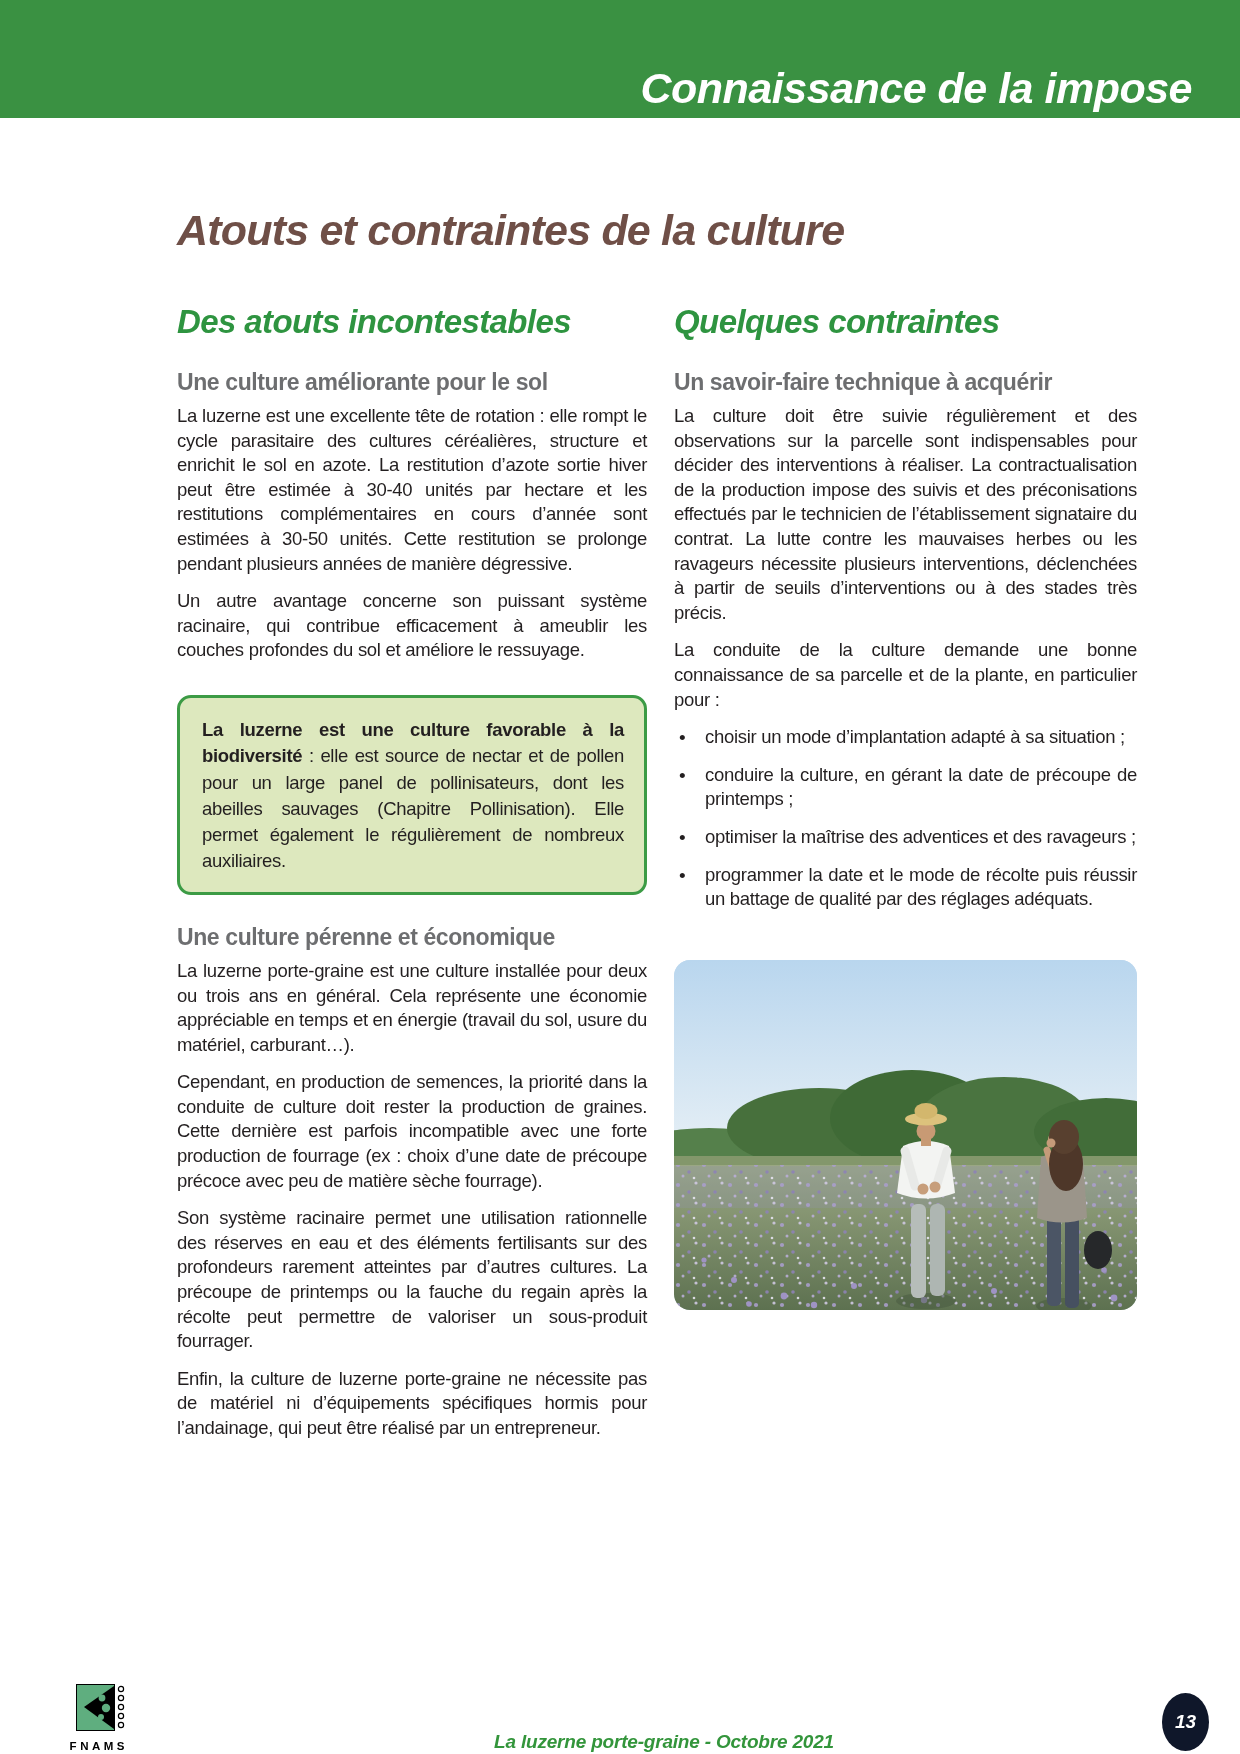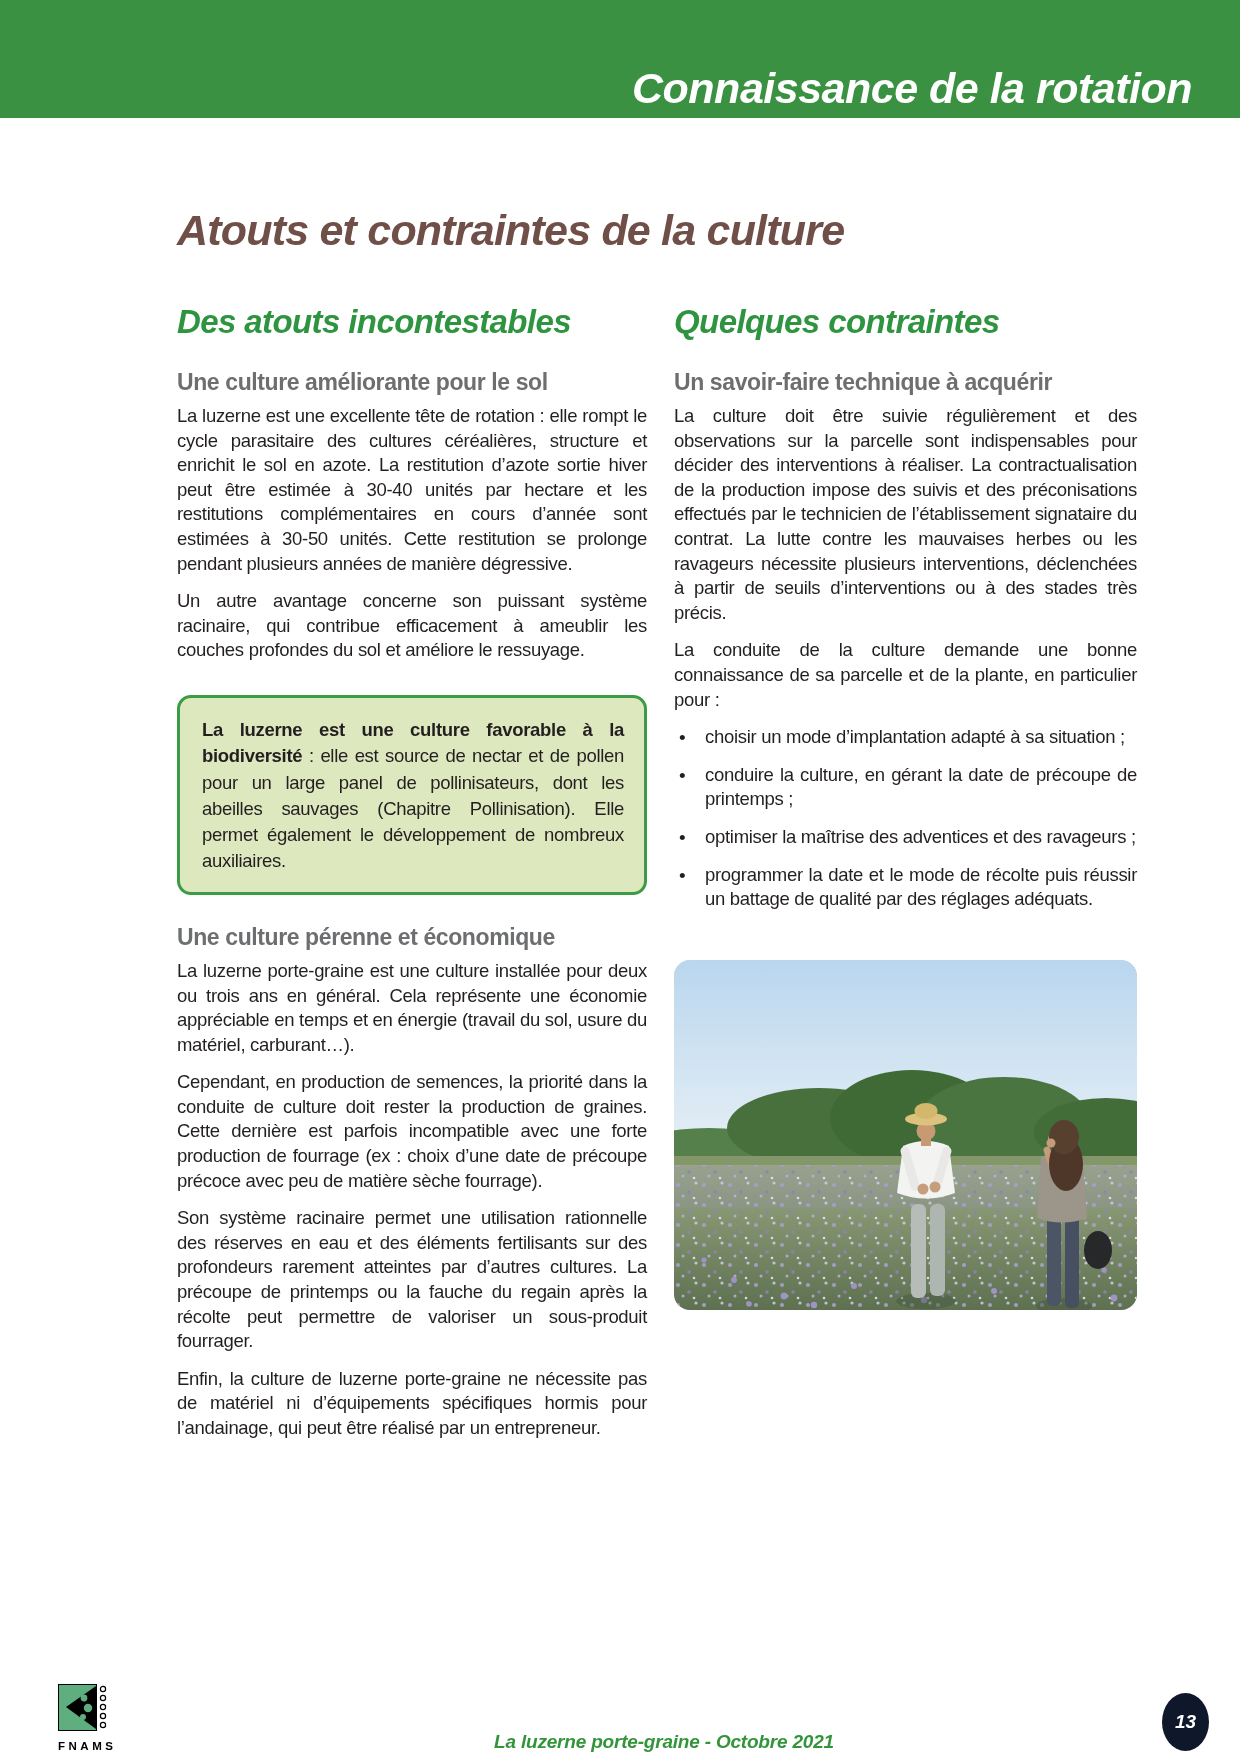--- a/index.html
+++ b/index.html
@@ -67,21 +67,21 @@
 
   
   .photo-wrap {
     width:463px; height:350px; margin-top:48px;
     border-radius:16px; overflow:hidden; background:#cfe0ee;
   }
   .photo-wrap svg { display:block; }
 
   
   .fnams {
-    position:absolute; left:58px; top:1684px; width:70px; text-align:left;
+    position:absolute; left:58px; top:1684px; width:70px; text-align:right;
   }
   .fnams-label {
     margin-top:3px; color:#000; font-size:11.5px; font-weight:bold;
     letter-spacing:3.5px; line-height:1;
   }
   .footer-caption {
     position:absolute; left:0; top:1731px; width:1240px; text-align:center;
     color:#33953b; font-size:19px; font-weight:bold; font-style:italic;
     letter-spacing:-0.2px;
     margin-left:44px;
@@ -90,37 +90,37 @@
     position:absolute; left:1162px; top:1693px; width:47px; height:58px;
     background:#0f172a; border-radius:50%;
     display:flex; align-items:center; justify-content:center;
     color:#ffffff; font-size:19px; font-weight:bold; font-style:italic;
   }
 </style>
 </head>
 <body>
 
 <div class="header-band">
-  <span class="kicker">Connaissance de la rotation</span>
+  <span class="kicker">Connaissance de la impose</span>
 </div>
 
 <div class="content">
   <h1 class="page-title">Atouts et contraintes de la culture</h1>
 
   <div class="cols">
 
     <div class="col-left">
       <h2 class="section-heading">Des atouts incontestables</h2>
 
       <h3 class="sub-heading">Une culture améliorante pour le sol</h3>
       <p class="body">La luzerne est une excellente tête de rotation : elle rompt le cycle parasitaire des cultures céréalières, structure et enrichit le sol en azote. La restitution d’azote sortie hiver peut être estimée à 30-40 unités par hectare et les restitutions complémentaires en cours d’année sont estimées à 30-50 unités. Cette restitution se prolonge pendant plusieurs années de manière dégressive.</p>
       <p class="body">Un autre avantage concerne son puissant système racinaire, qui contribue efficacement à ameublir les couches profondes du sol et améliore le ressuyage.</p>
 
       <div class="highlight-box">
-        <p><span class="lead">La luzerne est une culture favorable à la biodiversité</span><span> : elle est source de nectar et de pollen pour un large panel de pollinisateurs, dont les abeilles sauvages (Chapitre Pollinisation). Elle permet également le développement de nombreux auxiliaires.</span></p>
+        <p><span class="lead">La luzerne est une culture favorable à la biodiversité</span><span> : elle est source de nectar et de pollen pour un large panel de pollinisateurs, dont les abeilles sauvages (Chapitre Pollinisation). Elle permet également le régulièrement de nombreux auxiliaires.</span></p>
       </div>
 
       <h3 class="sub-heading spaced">Une culture pérenne et économique</h3>
       <p class="body">La luzerne porte-graine est une culture installée pour deux ou trois ans en général. Cela représente une économie appréciable en temps et en énergie (travail du sol, usure du matériel, carburant…).</p>
       <p class="body">Cependant, en production de semences, la priorité dans la conduite de culture doit rester la production de graines. Cette dernière est parfois incompatible avec une forte production de fourrage (ex : choix d’une date de précoupe précoce avec peu de matière sèche fourrage).</p>
       <p class="body">Son système racinaire permet une utilisation rationnelle des réserves en eau et des éléments fertilisants sur des profondeurs rarement atteintes par d’autres cultures. La précoupe de printemps ou la fauche du regain après la récolte peut permettre de valoriser un sous-produit fourrager.</p>
       <p class="body">Enfin, la culture de luzerne porte-graine ne nécessite pas de matériel ni d’équipements spécifiques hormis pour l’andainage, qui peut être réalisé par un entrepreneur.</p>
     </div>
 
     <div class="col-right">

